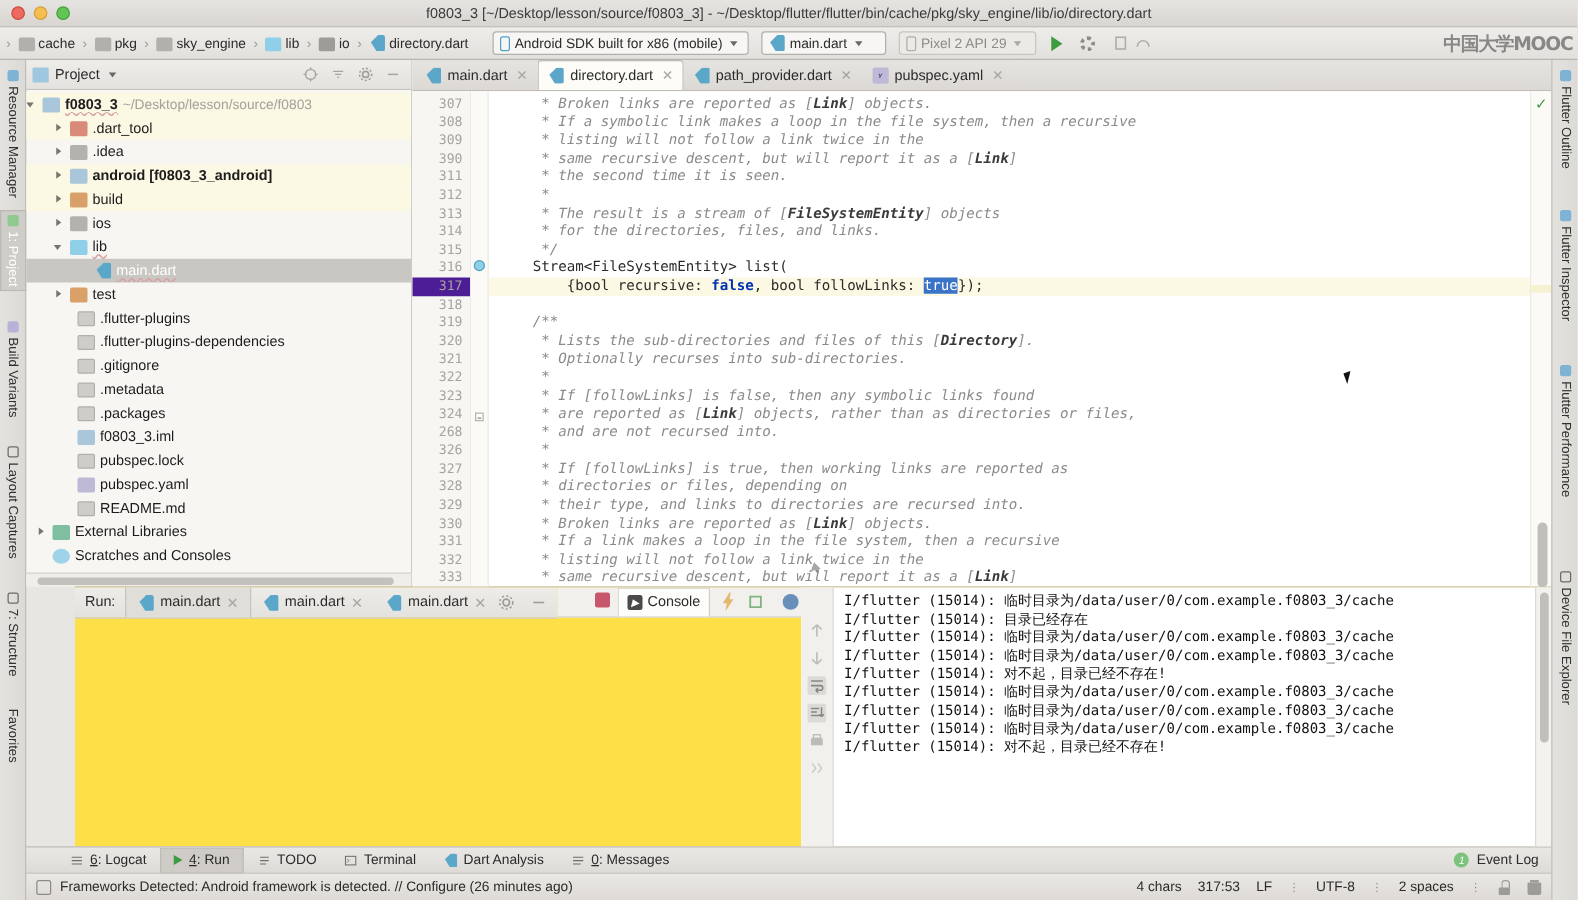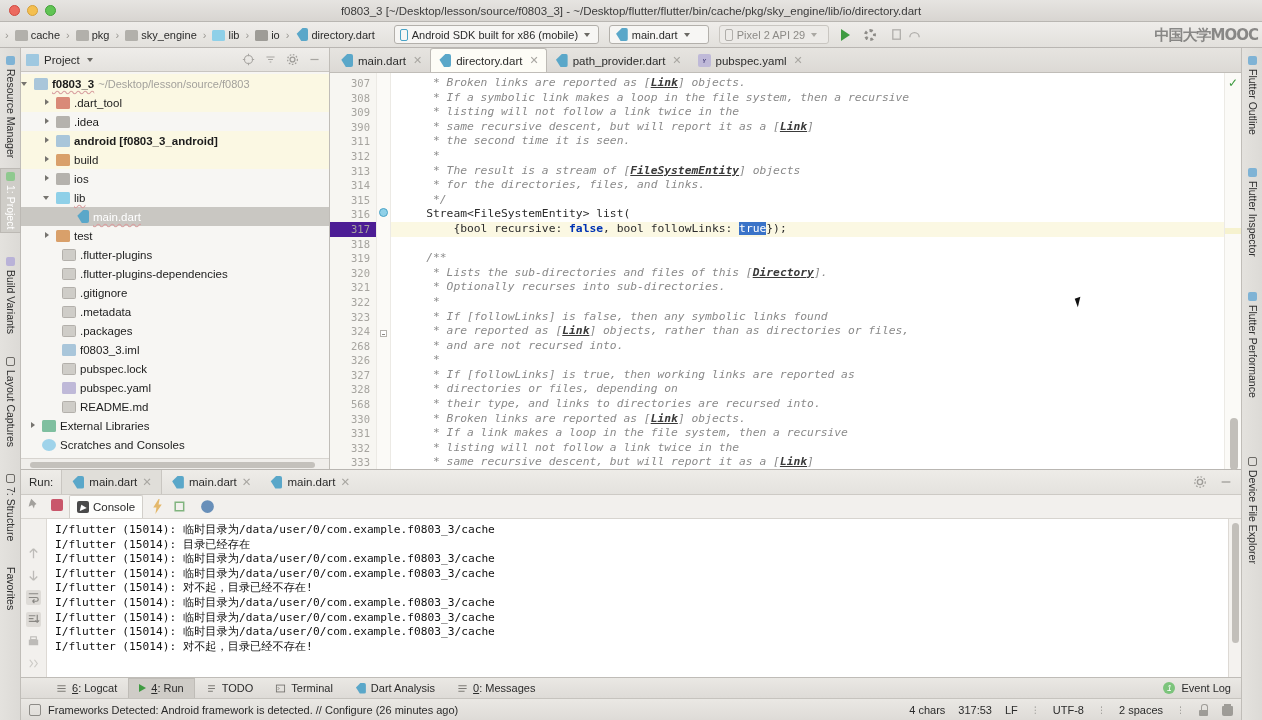--- a/index.html
+++ b/index.html
@@ -152,35 +152,35 @@
            text-align:right; padding-top:3px;}
   .gn{ height:14.6px; line-height:14.6px; font-family:"DejaVu Sans Mono",monospace;
        font-size:10.5px; color:#a6a49f; padding-right:6px;}
   .gn.hl{ background:#4c1d95;}
   .foldcol{ width:14px;flex:none;background:#fbfaf7;border-right:1px solid #eceae5;padding-top:3px;position:relative;}
   .code{ flex:1 1 auto; overflow:hidden; padding-top:3px; position:relative;
          font-family:"DejaVu Sans Mono", monospace; font-size:11.3px;}
   .cl{ height:14.6px; line-height:14.6px; white-space:pre; padding-left:8px; color:#2b2b2b;}
   .cl.hl{ background:#fbf8e3;}
   .cm{ color:#8a8a8a; font-style:italic;}
-  .cmb{ color:#3a3a3a; font-style:italic; font-weight:bold;text-decoration:underline;}
+  .cmb{ color:#3a3a3a; font-style:italic; font-weight:bold;}
   .kw{ color:#0033b3; font-weight:bold;}
   .sel{ background:#3a73c8; color:#fff;}
   .ed-right{ width:17px;flex:none; background:#fbfaf7; border-left:1px solid #eceae5; position:relative;}
   .ok-check{ position:absolute; right:3px; top:3px; color:#3f9b42; font-size:12px;}
   .vthumb{ position:absolute; right:3px; top:345px; width:8px;height:52px;background:#c2bfba;border-radius:4px;}
   .mark-yellow{ position:absolute; left:0;right:0;top:155px;height:6px;background:#f6f2cf;}
   .bp{ position:absolute; left:2px; width:9px;height:9px;border-radius:50%;
        background:#8fd0e8;border:1px solid #4aa3c6;}
   .foldmark{ position:absolute; left:3px; width:7px;height:7px;border:1px solid #b5b2ad;background:#fff;}
   .foldmark::after{ content:""; position:absolute;left:1px;top:2.5px;width:3px;height:1px;background:#8a8782;}
 
   
-  .run-panel{ flex:1 1 auto; display:flex;flex-direction:column; min-height:0;
-              background:#fde047; border-top:1px solid #b9b6b2;}
+  .run-panel{ flex:1 1 auto; display:flex;min-height:0;
+              background:#fde047; border-top:1px solid #b9b6b2;margin-left:39px;}
   .run-head{ height:25px; display:flex;align-items:center;gap:0; padding-left:8px;
              background:linear-gradient(#eeecE8,#e4e2de); border-bottom:1px solid #cdcac5;}
   .run-label{ font-size:11.5px;color:#2b2b2b; margin-right:8px;}
   .rtab{ height:24px;display:flex;align-items:center;gap:5px;padding:0 9px;
          font-size:11.5px;color:#2b2b2b; white-space:nowrap;}
   .rtab.active{ background:#e0ded9; border-left:1px solid #c9c6c1;border-right:1px solid #c9c6c1;}
   .rtab .x{ color:#a8a6a1;}
   .run-head-right{ margin-left:auto; display:flex;gap:12px;align-items:center;padding-right:8px;}
   .console-bar{ height:24px; display:flex;align-items:center; background:#f2f0ed;
                 border-bottom:1px solid #d7d4cf; padding-left:26px; gap:0;}
@@ -503,21 +503,21 @@
                 <div class="gn">319</div>
                 <div class="gn">320</div>
                 <div class="gn">321</div>
                 <div class="gn">322</div>
                 <div class="gn">323</div>
                 <div class="gn">324</div>
                 <div class="gn">268</div>
                 <div class="gn">326</div>
                 <div class="gn">327</div>
                 <div class="gn">328</div>
-                <div class="gn">568</div>
+                <div class="gn">329</div>
                 <div class="gn">330</div>
                 <div class="gn">331</div>
                 <div class="gn">332</div>
                 <div class="gn">333</div>
               </div>
             <div class="foldcol">
               <div class="bp" style="top:135px;"></div>
 
               <div class="foldmark" style="top:257px;"></div>
             </div>

